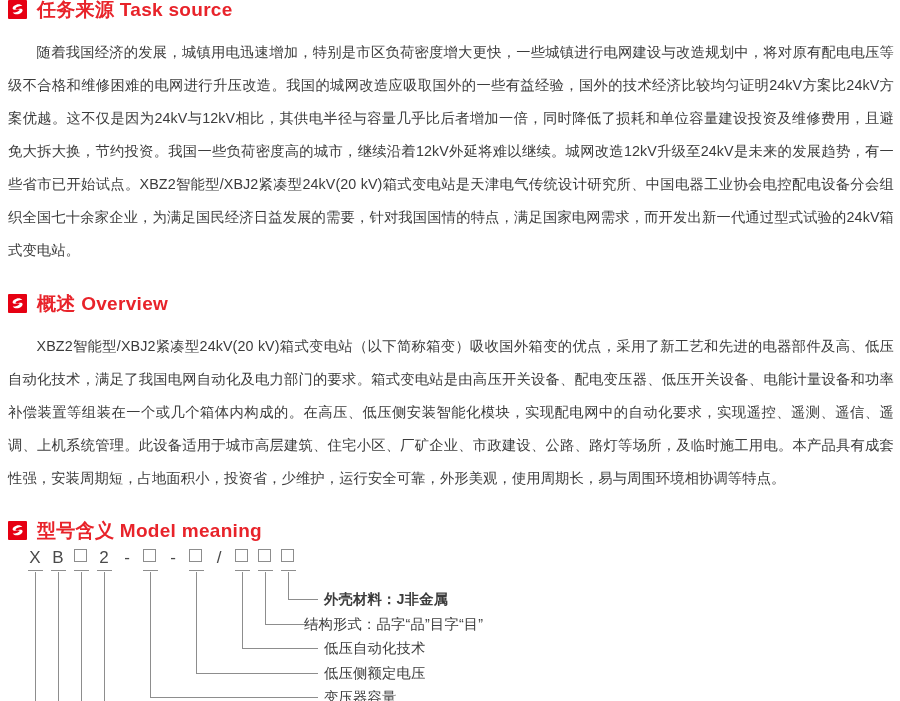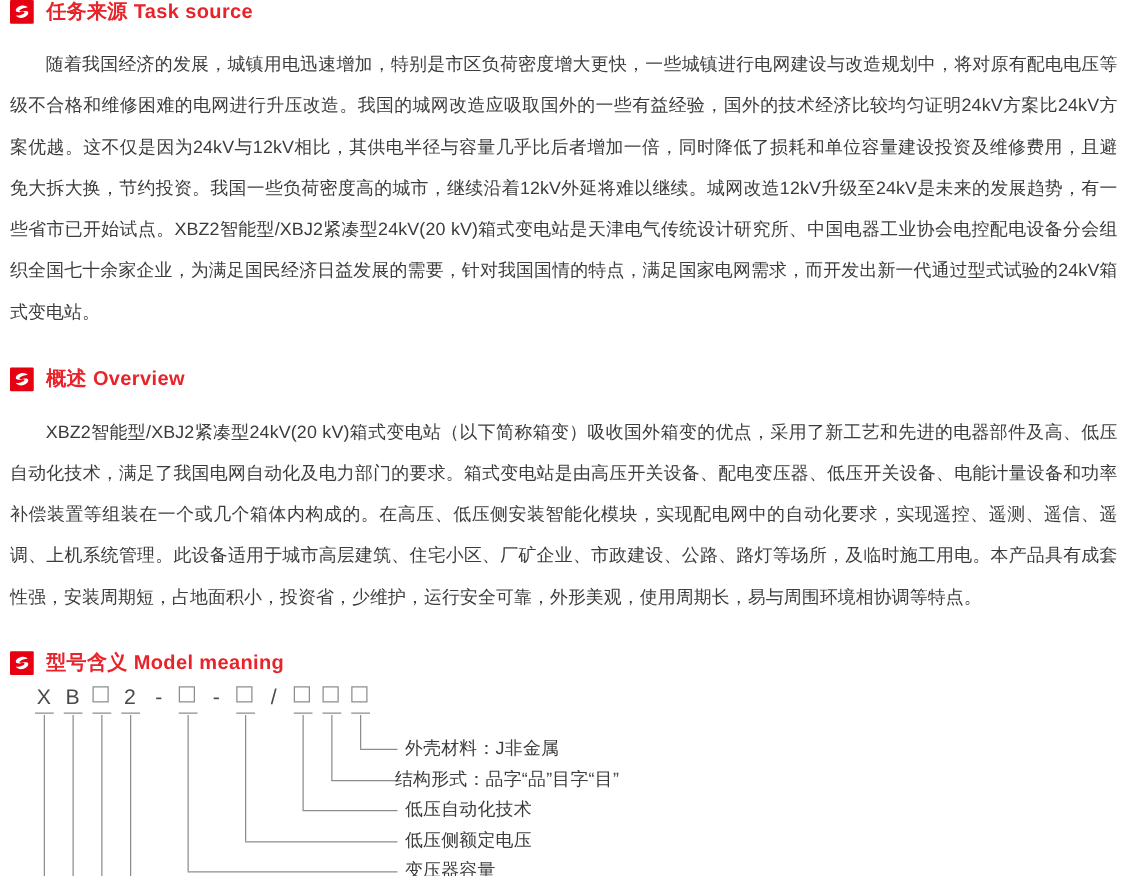--- a/index.html
+++ b/index.html
@@ -26,21 +26,21 @@
     width: 19px; height: 19px;
     background: #e60012;
     flex: 0 0 19px;
     display: flex;
     align-items: center;
     justify-content: center;
     border-radius: 1px;
   }
   .head-icon svg { display: block; }
   .head-title {
-    font-size: 16px;
+    font-size: 19px;
     font-weight: bold;
     color: #e8232a;
     letter-spacing: 0.3px;
     white-space: nowrap;
     line-height: 1;
   }
 
   
   .para {
     font-size: 14.3px;
@@ -172,24 +172,24 @@
     <div class="tick-u" style="left: 196px; top: 24px;"></div>
     <div class="code-sep" style="left: 219px; top: 2px;">/</div>
     <div class="code-box" style="left: 242px;"></div>
     <div class="tick-u" style="left: 242px; top: 24px;"></div>
     <div class="code-box" style="left: 265px;"></div>
     <div class="tick-u" style="left: 265px; top: 24px;"></div>
     <div class="code-box" style="left: 288px;"></div>
     <div class="tick-u" style="left: 288px; top: 24px;"></div>
     <div class="lead lead-v" style="left: 288px; top: 26px; height: 27px;"></div>
     <div class="lead lead-h" style="left: 288px; top: 53px; width: 30px;"></div>
-    <div class="lead-label" style="left: 324px; top: 46px;">外壳材料：J非金属</div>
+    <div class="lead-label" style="left: 324px; top: 46px; font-weight: bold;">外壳材料：J非金属</div>
     <div class="lead lead-v" style="left: 265px; top: 26px; height: 51.6px;"></div>
     <div class="lead lead-h" style="left: 265px; top: 77.6px; width: 53px;"></div>
-    <div class="lead-label" style="left: 316px; top: 70.6px;">结构形式：品字“品”目字“目”</div>
+    <div class="lead-label" style="left: 304px; top: 70.6px;">结构形式：品字“品”目字“目”</div>
     <div class="lead lead-v" style="left: 242px; top: 26px; height: 76.2px;"></div>
     <div class="lead lead-h" style="left: 242px; top: 102.2px; width: 76px;"></div>
     <div class="lead-label" style="left: 324px; top: 95.2px;">低压自动化技术</div>
     <div class="lead lead-v" style="left: 196px; top: 26px; height: 100.8px;"></div>
     <div class="lead lead-h" style="left: 196px; top: 126.8px; width: 122px;"></div>
     <div class="lead-label" style="left: 324px; top: 119.8px;">低压侧额定电压</div>
     <div class="lead lead-v" style="left: 150px; top: 26px; height: 125.4px;"></div>
     <div class="lead lead-h" style="left: 150px; top: 151.4px; width: 168px;"></div>
     <div class="lead-label" style="left: 324px; top: 144.4px;">变压器容量</div>
     <div class="lead lead-v" style="left: 104px; top: 26px; height: 150px;"></div>

